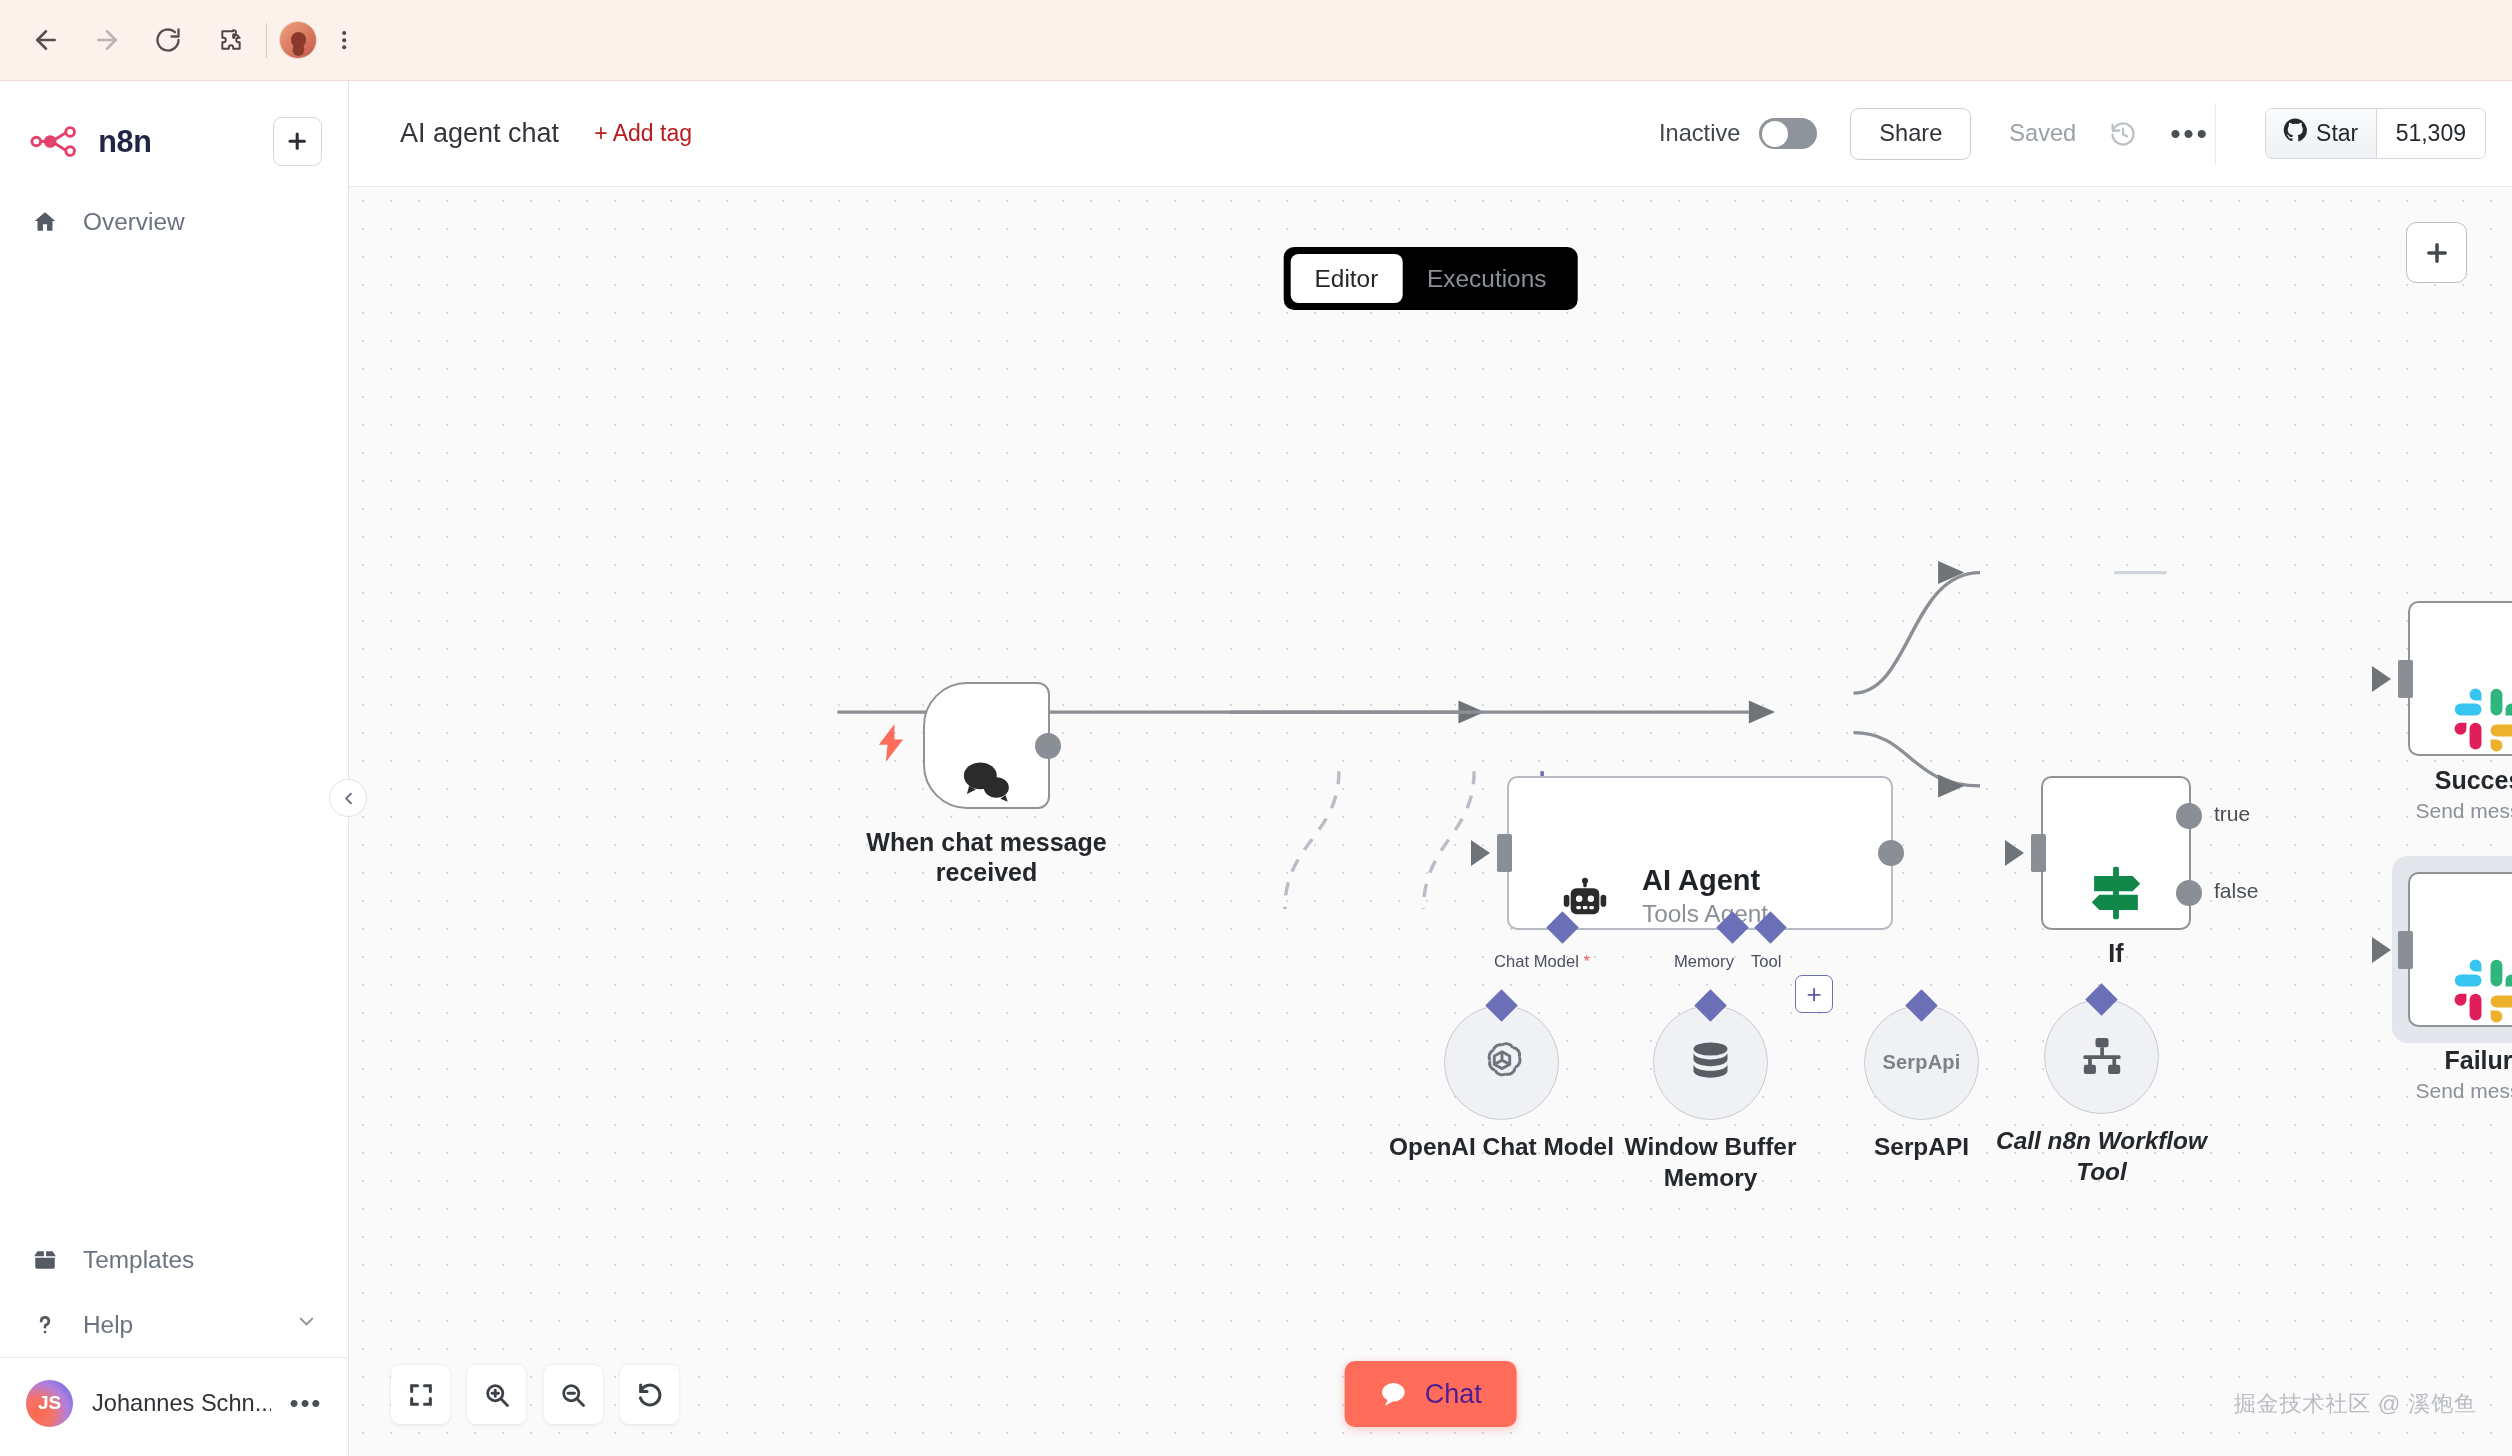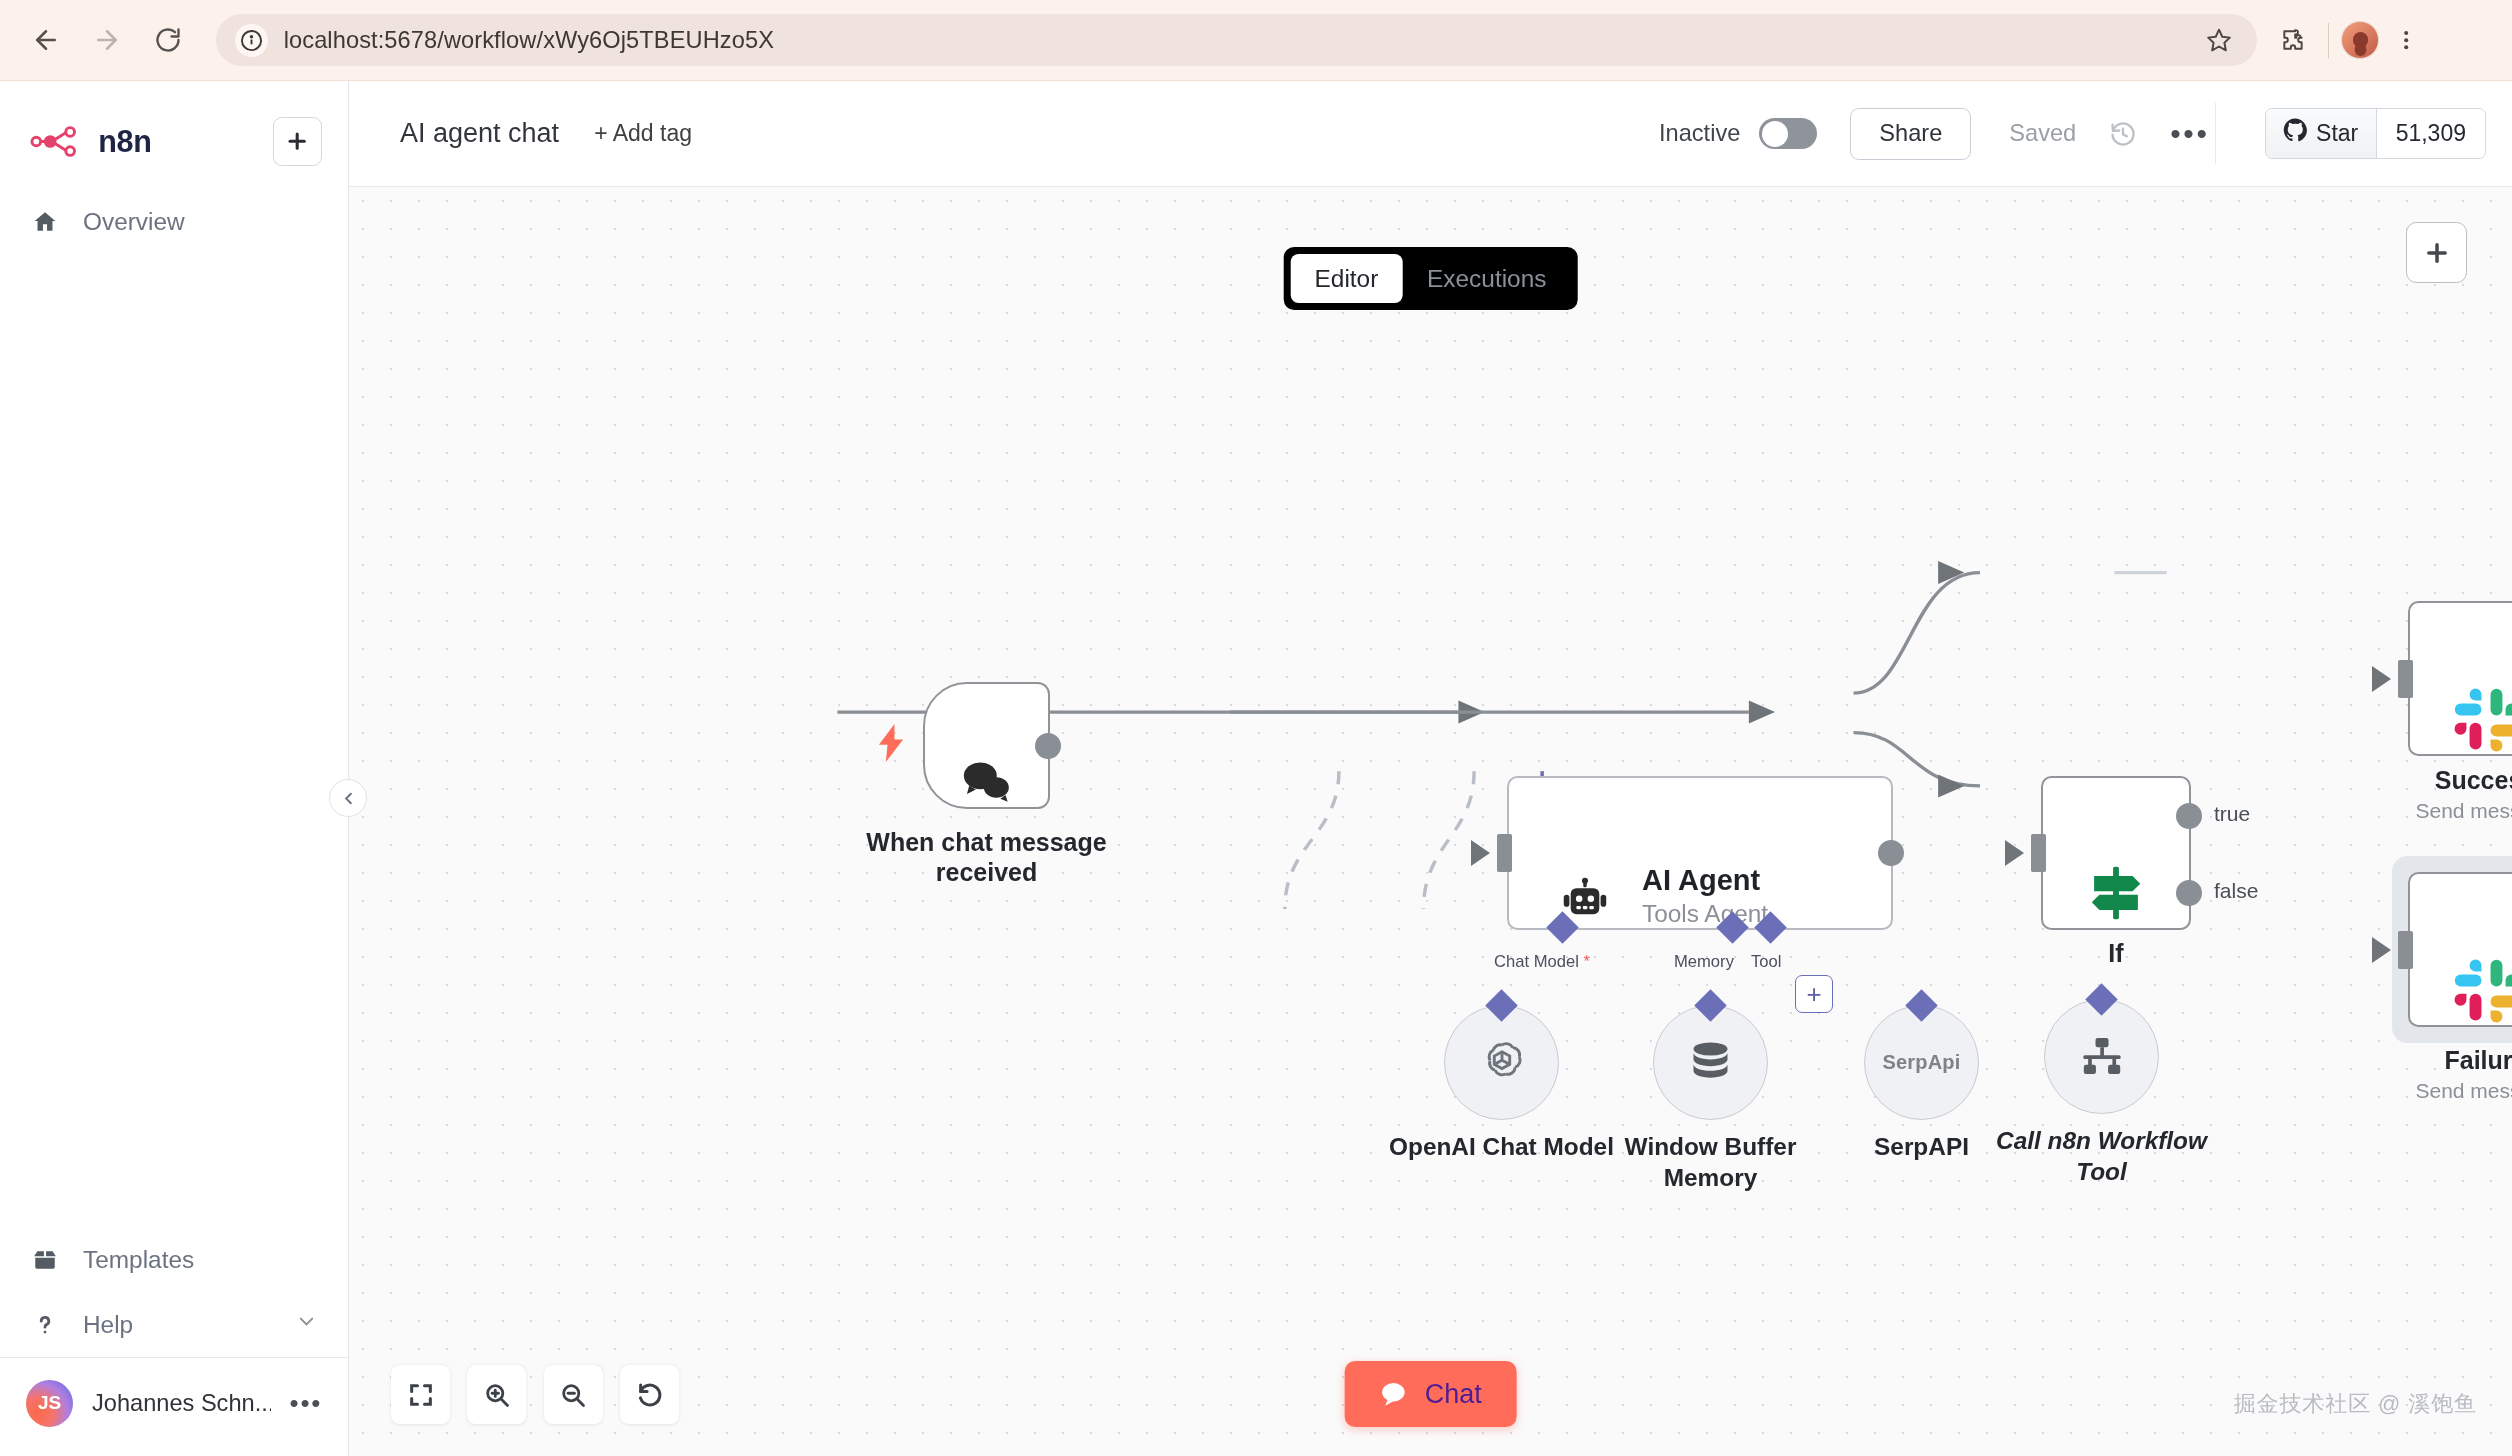--- a/index.html
+++ b/index.html
@@ -114,21 +114,21 @@
   
   .main { flex: 1; position: relative; background: #fafafb; }
 
   .topbar {
     position: absolute; top: 0; left: 0; right: 0; height: 106px;
     background: #fff; border-bottom: 0.9px solid #e6e8ec;
     display: flex; align-items: center; padding: 0 0 0 51px;
     z-index: 15;
   }
   .wf-title { font-size: 27px; color: #32363c; font-weight: 400; }
-  .add-tag { font-size: 23px; color: #404040; margin-left: 35px; }
+  .add-tag { font-size: 23px; color: #b91c1c; margin-left: 35px; }
   .tb-right { margin-left: auto; display: flex; align-items: center; padding-right: 0; }
   .inactive-label { font-size: 23.6px; color: #41464c; margin-right: 19px; }
   .toggle {
     width: 58px; height: 31px; border-radius: 17.4px; background: #8f949b;
     position: relative;
   }
   .toggle::after {
     content:''; position: absolute; left: 2.6px; top: 2.6px;
     width: 26px; height: 26px; border-radius: 50%; background: #fff;
   }
@@ -279,37 +279,20 @@
         </svg>
     </div>
     <div class="nav-btn">
       <svg width="28" height="28" viewBox="0 0 24 24" fill="none" stroke="currentColor" stroke-width="2" stroke-linecap="round" stroke-linejoin="round">
           <path d="M21 12a9 9 0 1 1-3-6.7"></path>
           <polyline points="21 3 21 9 15 9"></polyline>
         </svg>
     </div>
   </div>
 
-  <div class="omnibox">
-    <div class="info-circle">
-      <svg width="23" height="23" viewBox="0 0 24 24" fill="none" stroke="#3d3835" stroke-width="2">
-          <circle cx="12" cy="12" r="10"></circle>
-          <line x1="12" y1="16" x2="12" y2="11"></line>
-          <circle cx="12" cy="8" r=".8" fill="#3d3835"></circle>
-        </svg>
-    </div>
-    <div class="url-text">localhost:5678/workflow/xWy6Oj5TBEUHzo5X</div>
-    <div class="omni-icons">
-      <div class="omni-icon">
-        <svg width="26" height="26" viewBox="0 0 24 24" fill="none" stroke="currentColor" stroke-width="1.8" stroke-linejoin="round">
-            <polygon points="12 2.5 15 9 22 9.8 17 14.5 18.3 21.5 12 18 5.7 21.5 7 14.5 2 9.8 9 9"></polygon>
-          </svg>
-      </div>
-    </div>
-  </div>
 
   <div class="chrome-right">
     <div class="chrome-ico">
       <svg width="26" height="26" viewBox="0 0 24 24" fill="none" stroke="currentColor" stroke-width="1.8" stroke-linejoin="round">
           <path d="M20 10h-1.2a2 2 0 1 0-3.8 0H14V6.8a2 2 0 1 0 0-3.8V4H4v6h1.2a2 2 0 1 1 0 4H4v6h6v-1.2a2 2 0 1 1 4 0V20h6v-6h-1.2a2 2 0 1 1 0-4H20V10z"></path>
         </svg>
     </div>
     <div class="divider-v"></div>
     <div class="profile-av"></div>
     <div class="chrome-ico">

